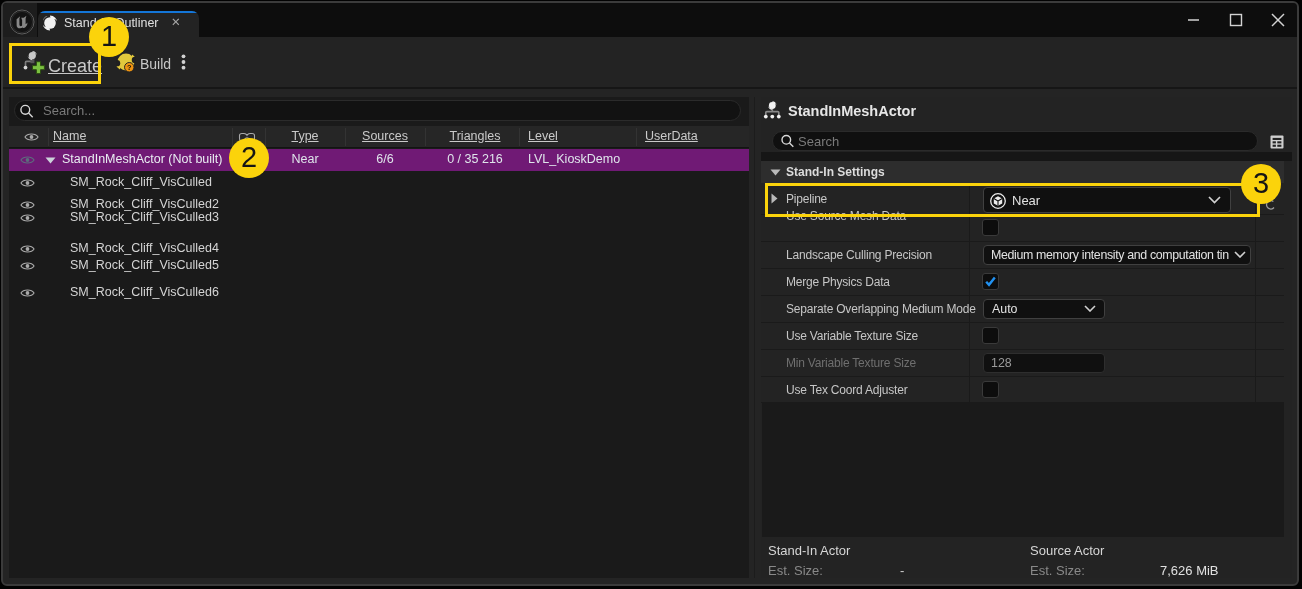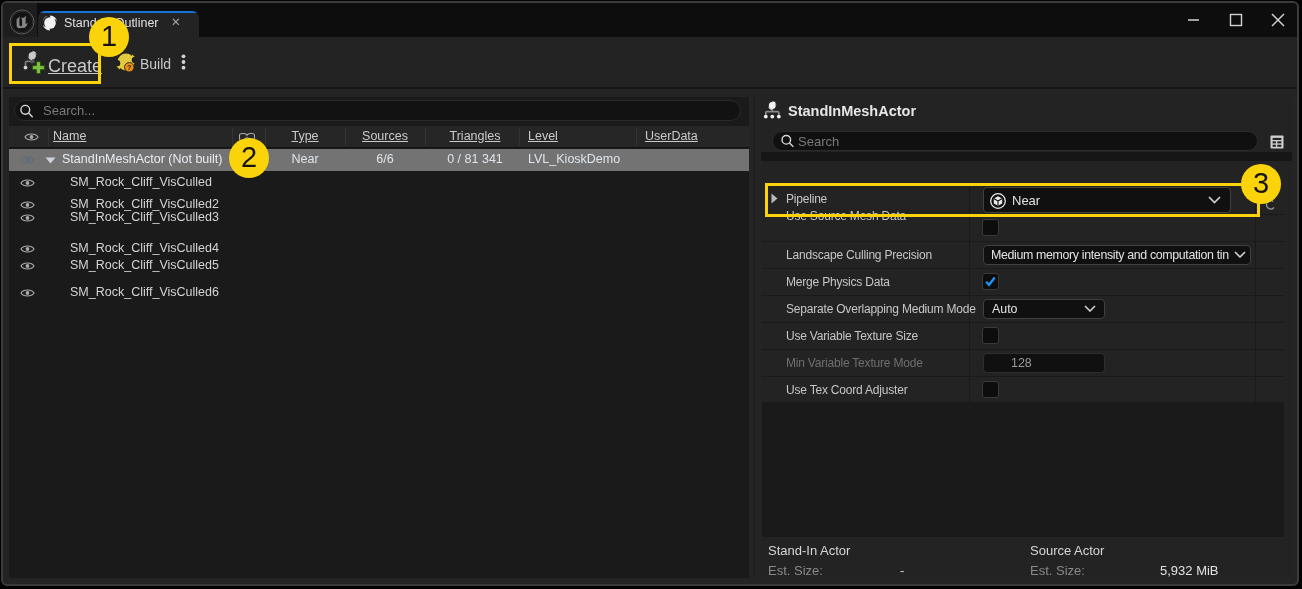--- a/index.html
+++ b/index.html
@@ -120,32 +120,32 @@
     <div class="a t125" style="left:636px; top:3px;">UserData</div>
     <div class="a" style="left:39px; top:2px; width:1px; height:18px; background:#333333;"></div>
     <div class="a" style="left:223px; top:2px; width:1px; height:18px; background:#333333;"></div>
     <div class="a" style="left:256px; top:2px; width:1px; height:18px; background:#333333;"></div>
     <div class="a" style="left:336px; top:2px; width:1px; height:18px; background:#333333;"></div>
     <div class="a" style="left:416px; top:2px; width:1px; height:18px; background:#333333;"></div>
     <div class="a" style="left:510px; top:2px; width:1px; height:18px; background:#333333;"></div>
     <div class="a" style="left:627px; top:2px; width:1px; height:18px; background:#333333;"></div>
   </div>
 
-  <div class="a" style="left:0; top:52px; width:740px; height:22px; background:#737373;">
+  <div class="a" style="left:0; top:52px; width:740px; height:22px; background:#701a75;">
     <svg class="a" style="left:11px; top:5px;" width="15" height="12" viewBox="0 0 15 12">
       <path d="M1 6 C3.5 2 11.5 2 14 6 C11.5 10 3.5 10 1 6 Z" fill="none" stroke="#5d6b7d" stroke-width="1.2"></path>
       <circle cx="7.5" cy="6" r="1.9" fill="#5d6b7d"></circle>
     </svg>
     <svg class="a" style="left:36px; top:8px;" width="11" height="7" viewBox="0 0 11 7">
       <path d="M0.5 0.5 L10.5 0.5 L5.5 6.5 Z" fill="#ccd2da"></path>
     </svg>
     <div class="a" style="left:53px; top:3px; font-size:12.5px; color:#e9edf2;">StandInMeshActor (Not built)</div>
     <div class="a ctr" style="left:256px; top:3px; width:80px; font-size:12.5px; color:#dfe5eb;">Near</div>
     <div class="a ctr" style="left:336px; top:3px; width:80px; font-size:12.5px; color:#dfe5eb;">6/6</div>
-    <div class="a ctr" style="left:416px; top:3px; width:100px; font-size:12.5px; color:#dfe5eb;">0 / 81 341</div>
+    <div class="a ctr" style="left:416px; top:3px; width:100px; font-size:12.5px; color:#dfe5eb;">0 / 35 216</div>
     <div class="a" style="left:519px; top:3px; font-size:12.5px; color:#dfe5eb;">LVL_KioskDemo</div>
   </div>
 
   <div id="lrows">
           <div class="a" style="left:0; top:75px; width:740px; height:22px;">
             <svg class="a" style="left:11px; top:5px;" width="15" height="12" viewBox="0 0 15 12">
               <path d="M1 6 C3.5 2 11.5 2 14 6 C11.5 10 3.5 10 1 6 Z" fill="none" stroke="#a9a9a9" stroke-width="1.2"></path>
               <circle cx="7.5" cy="6" r="1.9" fill="#a9a9a9"></circle>
             </svg>
             <div class="a" style="left:61px; top:3px; font-size:12.5px; color:#d4d4d4;">SM_Rock_Cliff_VisCulled</div>
@@ -211,20 +211,26 @@
     <rect x="0.5" y="0.5" width="13" height="13" rx="1" fill="#cfcfcf"></rect>
     <rect x="2.6" y="2.9" width="8.8" height="2.1" fill="#242424"></rect>
     <rect x="2.6" y="6.3" width="3.3" height="2.1" fill="#242424"></rect>
     <rect x="7.3" y="6.3" width="4.1" height="2.1" fill="#242424"></rect>
     <rect x="2.6" y="9.7" width="3.3" height="2.1" fill="#242424"></rect>
     <rect x="7.3" y="9.7" width="4.1" height="2.1" fill="#242424"></rect>
   </svg>
 
   <div class="a" style="left:0; top:55px; width:531px; height:9px; background:#161616;"></div>
 
+  <div class="a" style="left:0; top:64px; width:523px; height:22px; background:#2d2d2d;">
+    <svg class="a" style="left:9px; top:8px;" width="11" height="7" viewBox="0 0 11 7">
+      <path d="M0.5 0.5 L10.5 0.5 L5.5 6.5 Z" fill="#b9b9b9"></path>
+    </svg>
+    <div class="a" style="left:25px; top:4px; font-size:12px; font-weight:bold; color:#dcdcdc;">Stand-In Settings</div>
+  </div>
 
   <div id="proprows">
           <div class="a" style="left:0; top:86px; width:523px; height:220px; background:#232323;"></div>
           <div class="vline" style="left:208px; top:86px; height:220px;"></div>
           <div class="vline" style="left:494px; top:86px; height:220px;"></div>
           <div class="hline" style="left:0; top:117px; width:523px;"></div>
           <div class="hline" style="left:0; top:144px; width:523px;"></div>
           <div class="hline" style="left:0; top:171px; width:523px;"></div>
           <div class="hline" style="left:0; top:198px; width:523px;"></div>
           <div class="hline" style="left:0; top:225px; width:523px;"></div>
@@ -259,35 +265,35 @@
             <path d="M3.2 7.8 L6 10.8 L11.8 3.6" fill="none" stroke="#2191f0" stroke-width="2.4"></path>
           </svg>
           <div class="a" style="left:25px; top:205px; font-size:12px; letter-spacing:-0.2px; color:#c6c6c6;">Separate Overlapping Medium Mode</div>
           <div class="combo" style="left:222px; top:202px; width:122px; height:20px;"></div>
           <div class="a" style="left:231px; top:205px; font-size:12.4px; color:#e2e2e2;">Auto</div>
           <svg class="a" style="left:323px; top:208px;" width="12" height="7" viewBox="0 0 12 7">
             <path d="M1 1 L6 6 L11 1" fill="none" stroke="#d0d0d0" stroke-width="1.6"></path>
           </svg>
           <div class="a" style="left:25px; top:232px; font-size:12px; letter-spacing:-0.2px; color:#c6c6c6;">Use Variable Texture Size</div>
           <div class="chk" style="left:221px; top:230px;"></div>
-          <div class="a" style="left:25px; top:259px; font-size:12px; letter-spacing:-0.2px; color:#6f6f6f;">Min Variable Texture Mode</div>
+          <div class="a" style="left:25px; top:259px; font-size:12px; letter-spacing:-0.2px; color:#6f6f6f;">Min Variable Texture Size</div>
           <div class="combo" style="left:222px; top:256px; width:122px; height:20px; border-color:#2e2e2e;"></div>
-          <div class="a" style="left:250px; top:259px; font-size:12.4px; color:#9a9a9a;">128</div>
+          <div class="a" style="left:230px; top:259px; font-size:12.4px; color:#9a9a9a;">128</div>
           <div class="a" style="left:25px; top:286px; font-size:12px; letter-spacing:-0.2px; color:#c6c6c6;">Use Tex Coord Adjuster</div>
           <div class="chk" style="left:221px; top:284px;"></div>
         </div>
 
   <div class="a" style="left:1px; top:306px; width:522px; height:134px; background:#1a1a1a;"></div>
 
   <div class="a" style="left:7px; top:446px; font-size:13px; color:#d6d6d6;">Stand-In Actor</div>
   <div class="a" style="left:7px; top:466px; font-size:13px; color:#898989;">Est. Size:</div>
   <div class="a" style="left:139px; top:466px; font-size:13px; color:#cfcfcf;">-</div>
   <div class="a" style="left:269px; top:446px; font-size:13px; color:#d6d6d6;">Source Actor</div>
   <div class="a" style="left:269px; top:466px; font-size:13px; color:#898989;">Est. Size:</div>
-  <div class="a" style="left:399px; top:466px; font-size:13px; color:#e0e0e0;">5,932 MiB</div>
+  <div class="a" style="left:399px; top:466px; font-size:13px; color:#e0e0e0;">7,626 MiB</div>
 </div>
 
 <div class="hl" style="left:6px; top:40px; width:92px; height:41px;"></div>
 <div class="hl" style="left:762px; top:180px; width:495px; height:34px;"></div>
 <div class="callout" style="left:86px; top:14px;">1</div>
 <div class="callout" style="left:226px; top:135px;">2</div>
 <svg class="a" style="left:1261px; top:196px; z-index:45;" width="12" height="12" viewBox="0 0 12 12">
         <path d="M10 8.5 A 4.2 4.2 0 1 1 9.4 2.6" fill="none" stroke="#9a9a9a" stroke-width="1.3"></path>
       </svg>
 <div class="callout" style="left:1238px; top:161px;">3</div>

